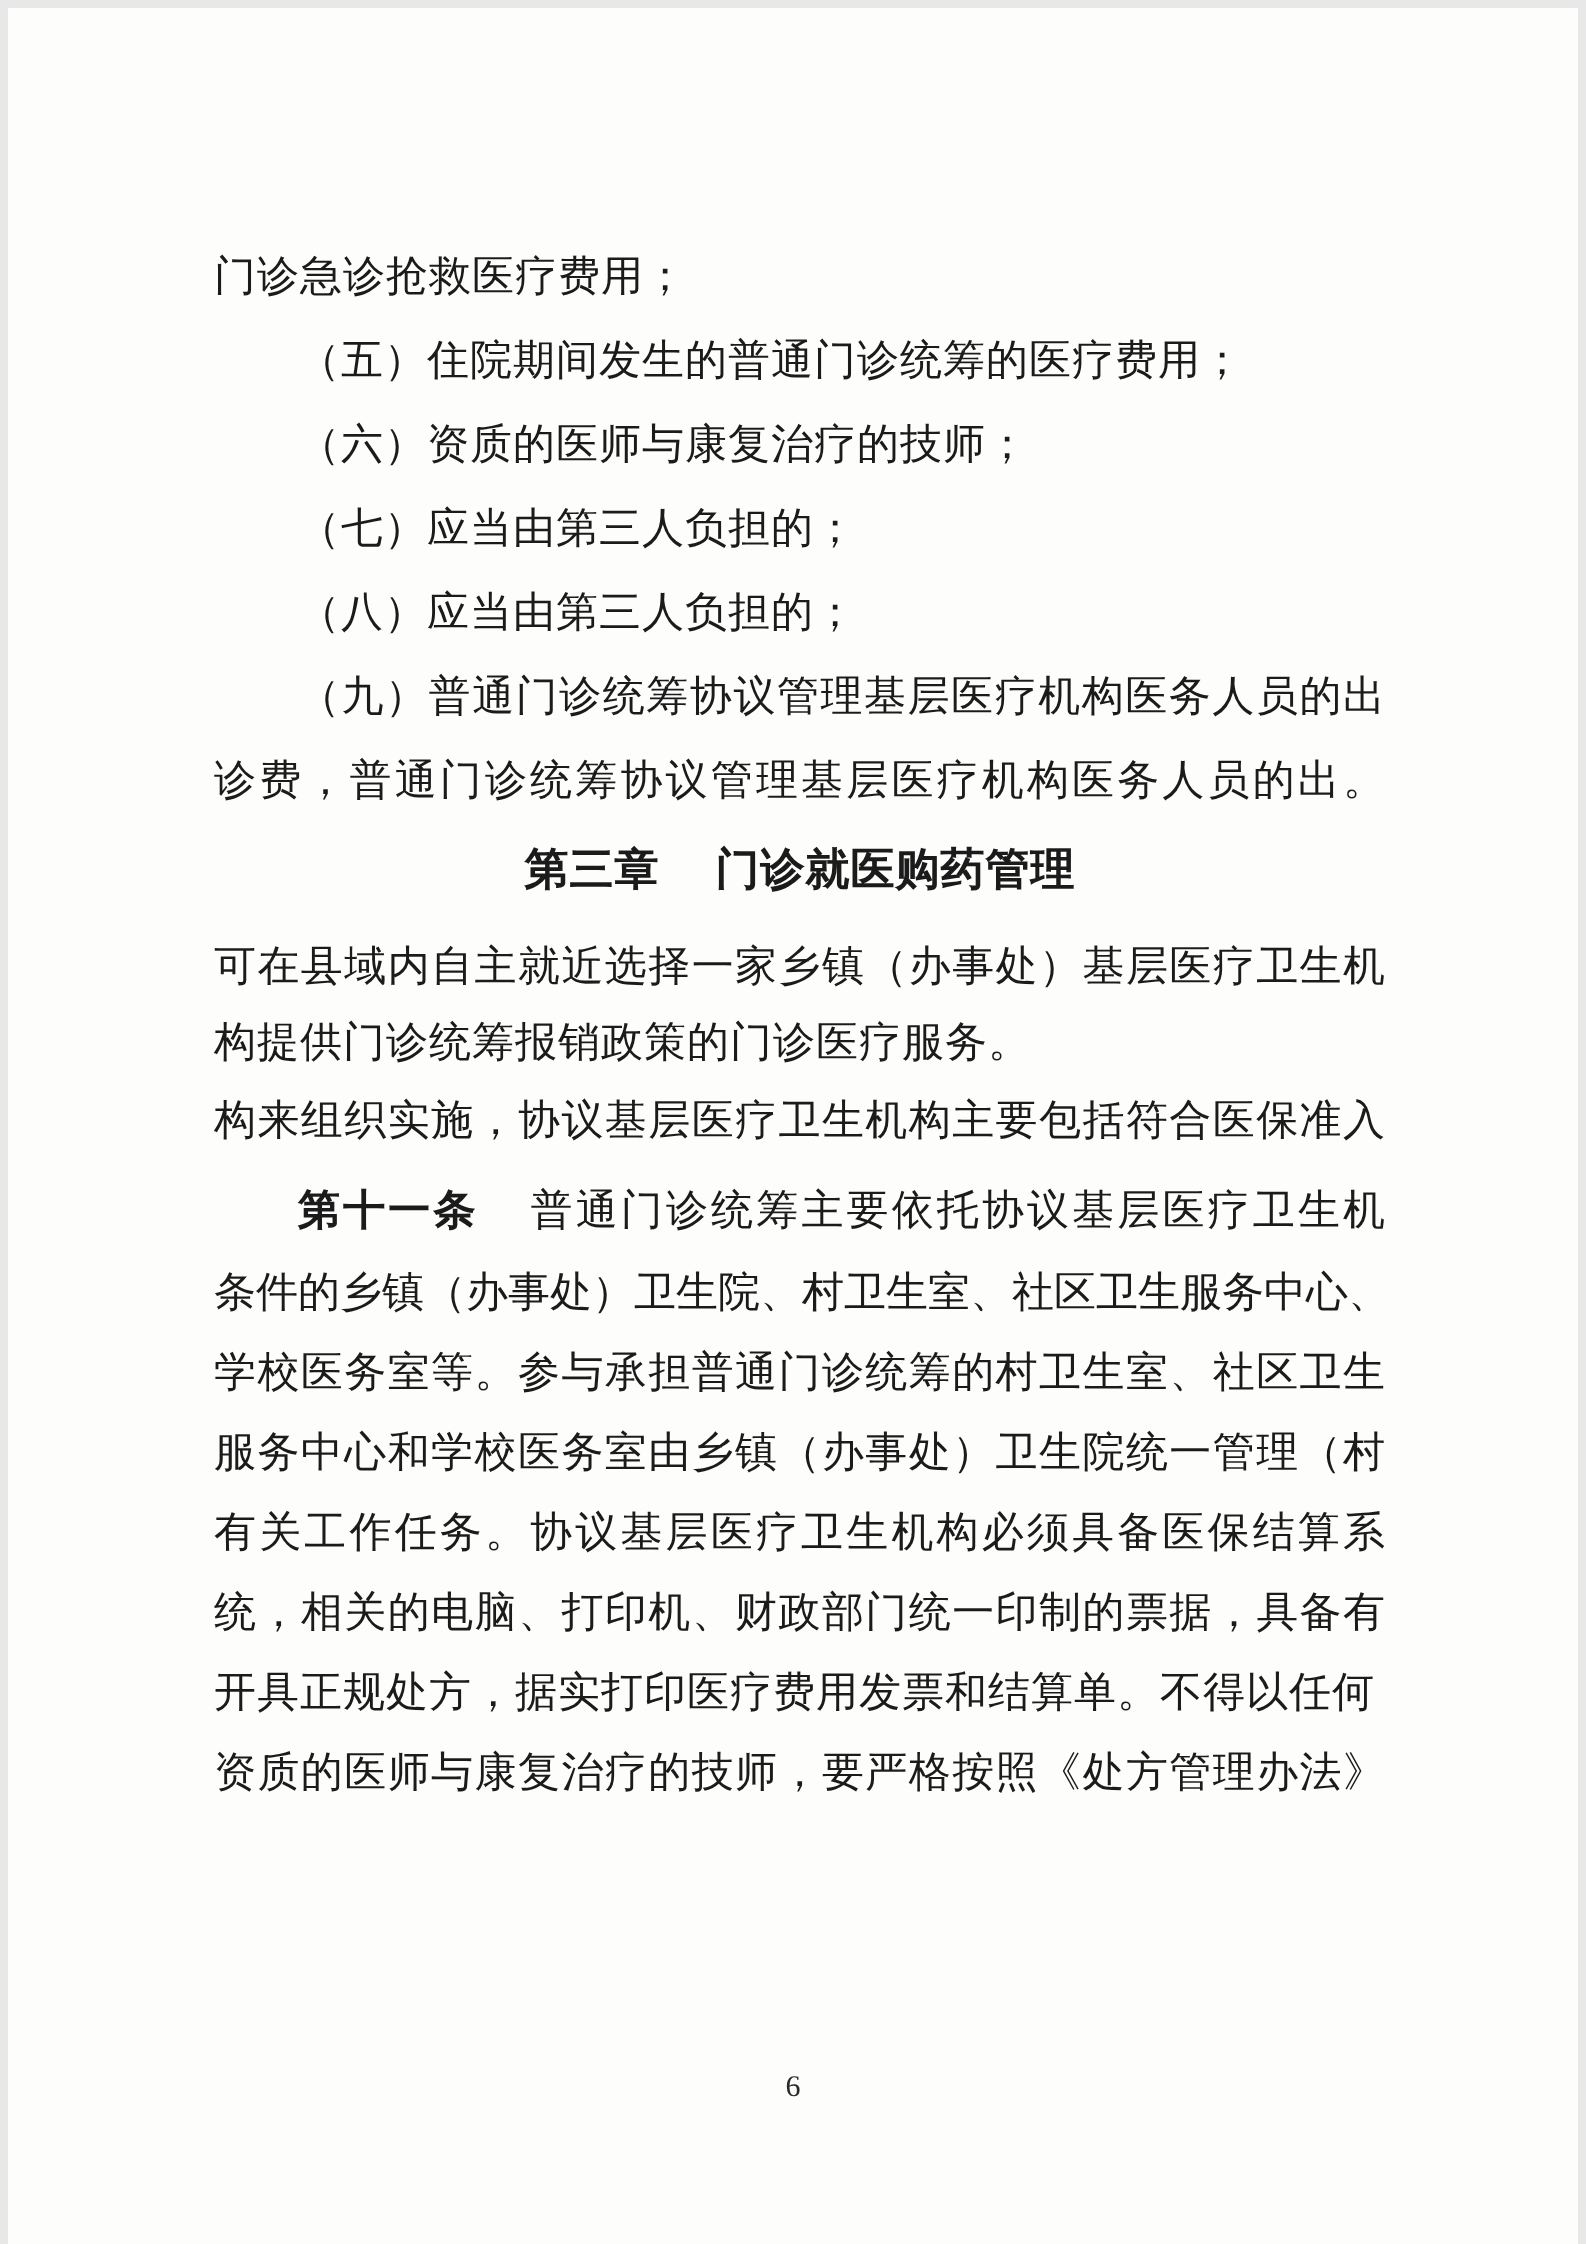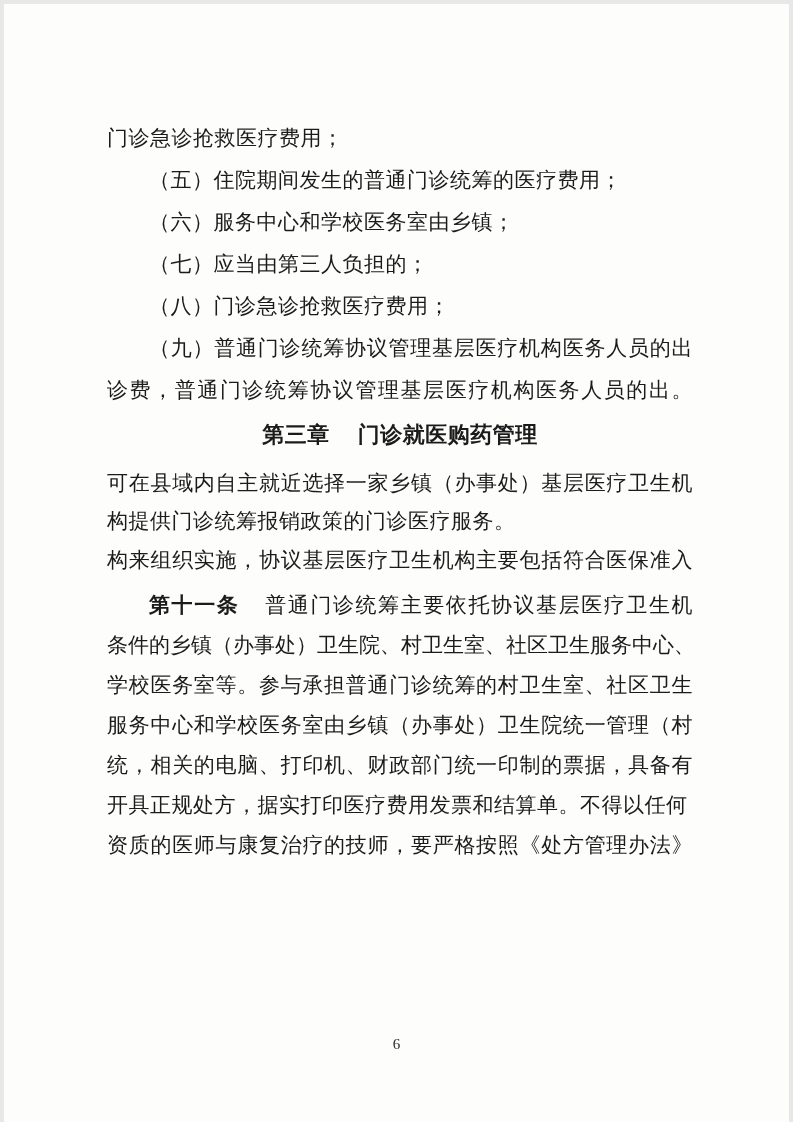--- a/index.html
+++ b/index.html
@@ -66,41 +66,42 @@
 </style>
 </head>
 <body>
 
 <div class="page">
   <div class="content">
 
     <div class="ln lh42">门诊急诊抢救医疗费用；</div>
 
     <div class="ln lh42 ind">（五）住院期间发生的普通门诊统筹的医疗费用；</div>
-    <div class="ln lh42 ind">（六）服务中心和学校医务室由乡镇；</div>
+    <div class="ln lh42 ind">（六）资质的医师与康复治疗的技师；</div>
     <div class="ln lh42 ind">（七）应当由第三人负担的；</div>
-    <div class="ln lh42 ind">（八）门诊急诊抢救医疗费用；</div>
+    <div class="ln lh42 ind">（八）应当由第三人负担的；</div>
 
     <div class="ln lh42 ind stretch">（九）普通门诊统筹协议管理基层医疗机构医务人员的出</div>
     <div class="ln lh42 stretch">诊费，普通门诊统筹协议管理基层医疗机构医务人员的出。</div>
 
     <div class="heading">
       <span class="chapter-num">第三章</span><span>门诊就医购药管理</span>
     </div>
 
     <div class="ln lh38 stretch">可在县域内自主就近选择一家乡镇（办事处）基层医疗卫生机</div>
     <div class="ln lh38">构提供门诊统筹报销政策的门诊医疗服务。</div>
 
     <div class="ln lh40 stretch">构来组织实施，协议基层医疗卫生机构主要包括符合医保准入</div>
     <div class="ln lh40 ind stretch art11">
       <span class="art-label">第十一条</span><span>普通门诊统筹主要依托协议基层医疗卫生机</span>
     </div>
     <div class="ln lh40 wide">条件的乡镇（办事处）卫生院、村卫生室、社区卫生服务中心、</div>
     <div class="ln lh40 stretch">学校医务室等。参与承担普通门诊统筹的村卫生室、社区卫生</div>
     <div class="ln lh40 stretch">服务中心和学校医务室由乡镇（办事处）卫生院统一管理（村</div>
+    <div class="ln lh40 stretch">有关工作任务。协议基层医疗卫生机构必须具备医保结算系</div>
     <div class="ln lh40 stretch">统，相关的电脑、打印机、财政部门统一印制的票据，具备有</div>
     <div class="ln lh40">开具正规处方，据实打印医疗费用发票和结算单。不得以任何</div>
     <div class="ln lh40 stretch">资质的医师与康复治疗的技师，要严格按照《处方管理办法》</div>
 
   </div>
 
   <div class="pageno">6</div>
 </div>
 
 </body></html>

